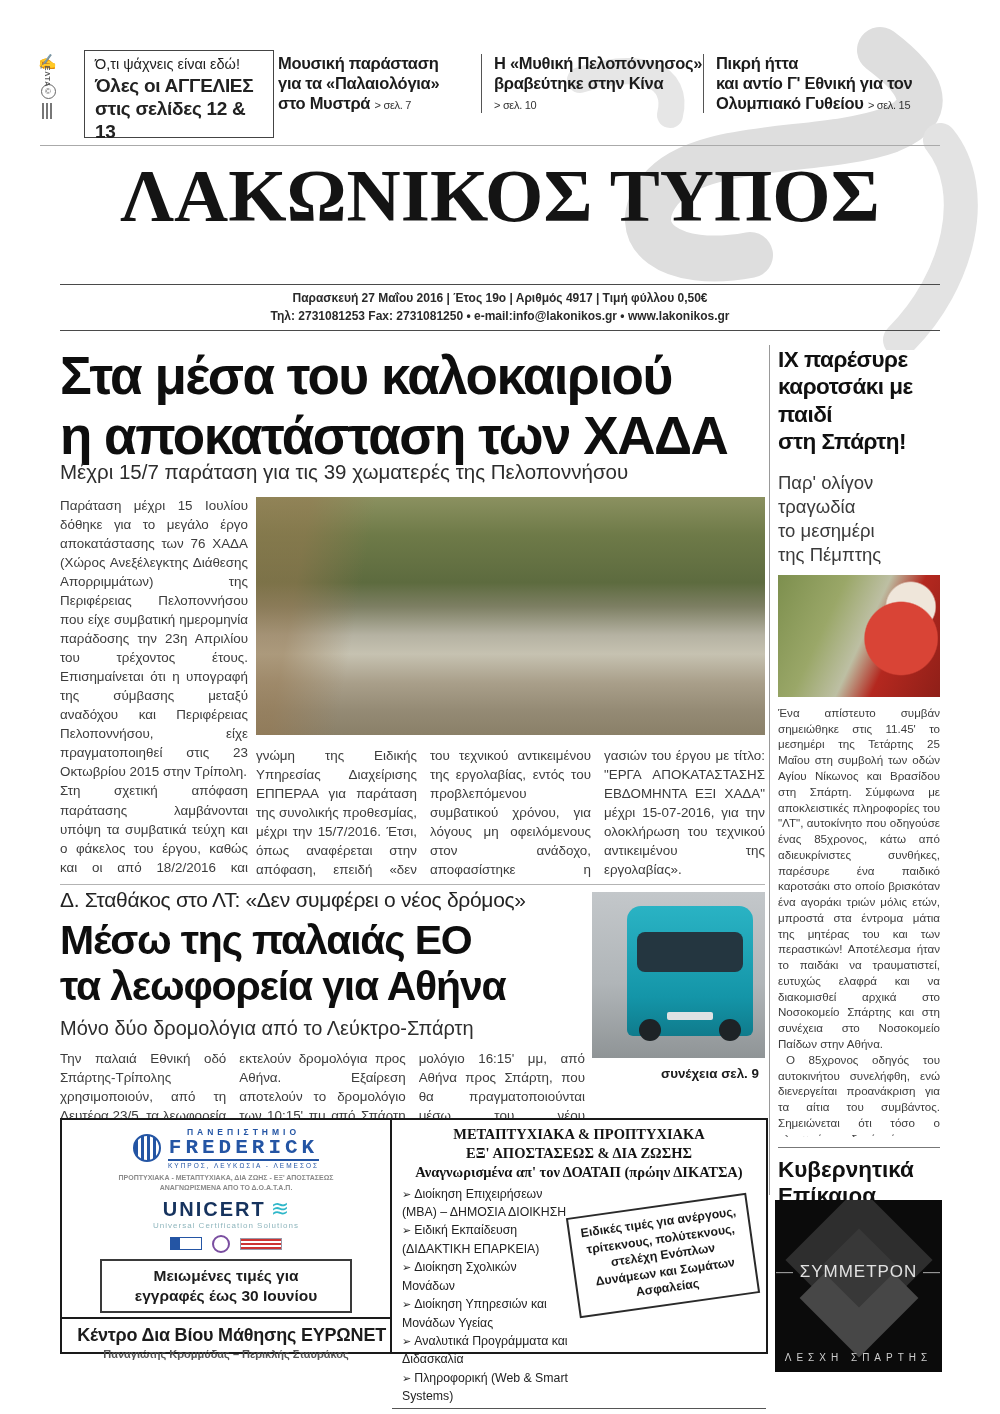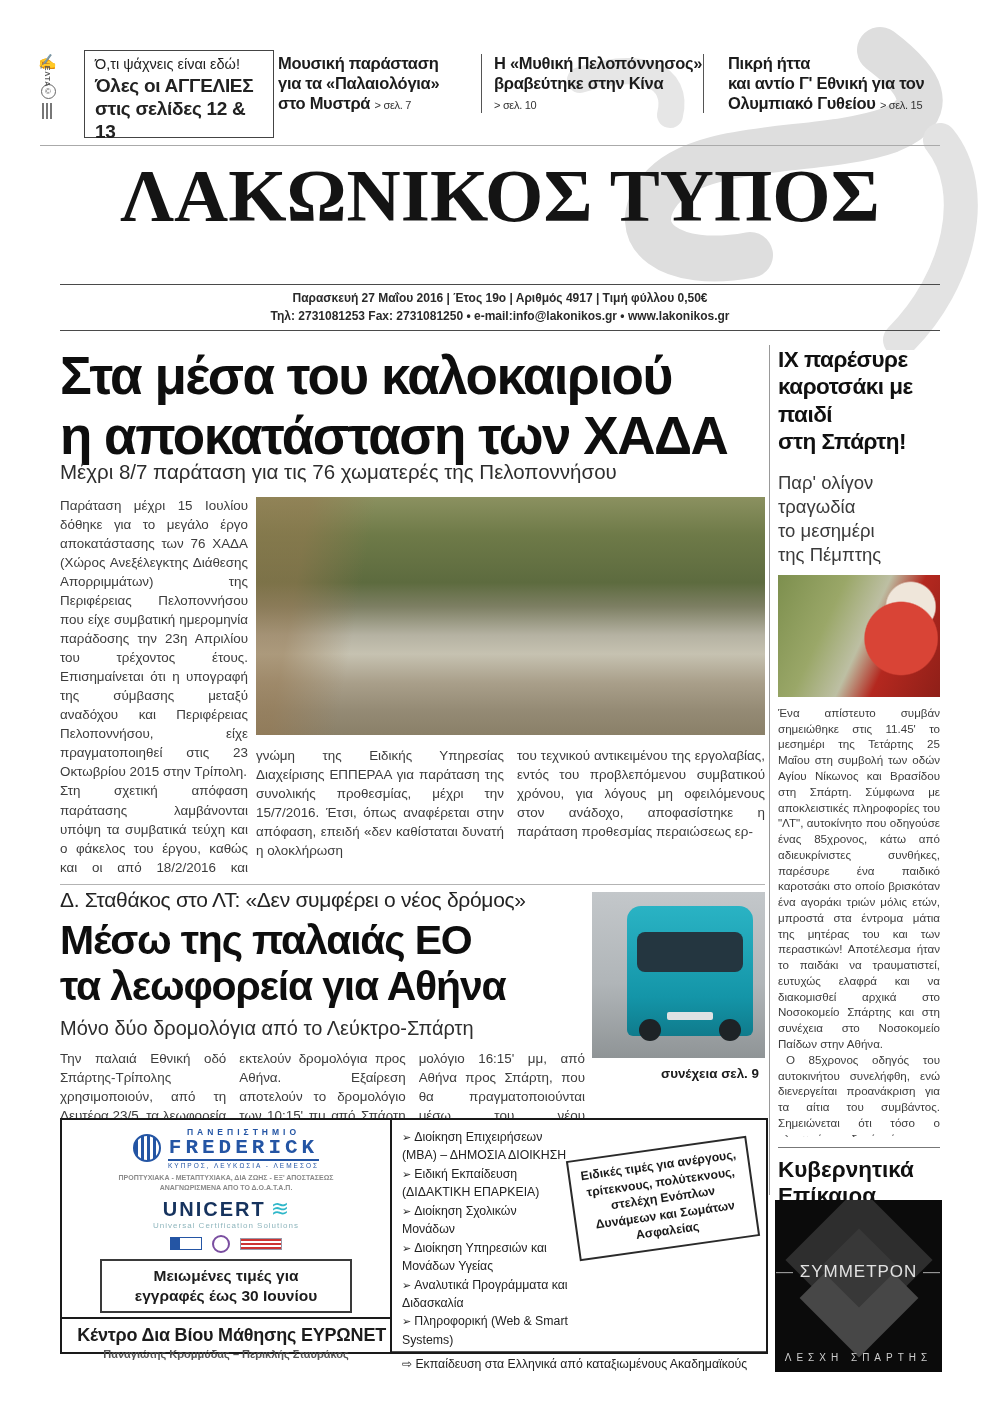--- a/index.html
+++ b/index.html
@@ -19,21 +19,21 @@
   .elta .circ{width:13px;height:13px;border:1.5px solid #666;border-radius:50%;font-size:8px;line-height:13px;text-align:center;}
   .elta .bars{width:12px;height:16px;background:repeating-linear-gradient(90deg,#777 0 2px,#fff 2px 4px);}
   .ads-box{left:84px;top:50px;width:190px;height:88px;border:1.5px solid #444;padding:5px 10px;box-sizing:border-box;}
   .ads-box .l1{font-size:14.5px;color:#222;margin-bottom:2px;}
   .ads-box .l2{font-size:19px;font-weight:bold;line-height:1.22;letter-spacing:-0.3px;}
   .teasers{left:278px;top:54px;width:662px;display:flex;}
   .teaser{font-size:16.5px;font-weight:bold;line-height:1.2;letter-spacing:-0.3px;color:#1c1c1c;}
   .teaser .pg{font-size:11px;font-weight:normal;color:#333;white-space:nowrap;}
   .t1{width:203px;}
   .t2{width:222px;border-left:1px solid #555;padding-left:12px;box-sizing:border-box;}
-  .t3{flex:1;border-left:1px solid #555;padding-left:24px;box-sizing:border-box;}
+  .t3{flex:1;border-left:1px solid #555;padding-left:12px;box-sizing:border-box;}
   .toprule{left:40px;top:145px;width:900px;height:1px;background:#aaa;}
 
   
   .mast-title{left:50px;top:158px;width:900px;text-align:center;
     font-family:"Liberation Serif",serif;font-weight:bold;font-size:75px;line-height:1;
     color:#141414;letter-spacing:0px;}
   .mast-sub{left:60px;top:248px;width:880px;text-align:center;font-size:18px;letter-spacing:8px;color:#1f1f1f;}
   .dateline{left:60px;top:284px;width:880px;border-top:1.5px solid #4a4a4a;border-bottom:1.5px solid #4a4a4a;
     padding:4px 0 5px;text-align:center;font-size:12px;font-weight:bold;color:#2a2a2a;line-height:1.5;}
 
@@ -185,28 +185,32 @@
   <div class="layer mast-title">ΛΑΚΩΝΙΚΟΣ ΤΥΠΟΣ</div>
   <div class="layer dateline">
     <div>Παρασκευή 27 Μαΐου 2016 | Έτος 19ο | Αριθμός 4917 | Τιμή φύλλου 0,50€</div>
     <div>Τηλ: 2731081253 Fax: 2731081250 • e-mail:info@lakonikos.gr • www.lakonikos.gr</div>
   </div>
 
   <div class="layer vrule"></div>
 
   <div class="layer a1-head pre">Στα μέσα του καλοκαιριού
 η αποκατάσταση των ΧΑΔΑ</div>
-  <div class="layer a1-sub">Μέχρι 8/7 παράταση για τις 76 χωματερές της Πελοποννήσου</div>
+  <div class="layer a1-sub">Μέχρι 15/7 παράταση για τις 39 χωματερές της Πελοποννήσου</div>
   <div class="layer a1-body">
     <div class="a1-colL bodytxt just pre">Παράταση μέχρι 15 Ιουλίου δόθηκε για το μεγάλο έργο αποκατάστασης των 76 ΧΑΔΑ (Χώρος Ανεξέλεγκτης Διάθεσης Απορριμμάτων) της Περιφέρειας Πελοποννήσου που είχε συμβατική ημερομηνία παράδοσης την 23η Απριλίου του τρέχοντος έτους. Επισημαίνεται ότι η υπογραφή της σύμβασης μεταξύ αναδόχου και Περιφέρειας Πελοποννήσου, είχε πραγματοποιηθεί στις 23 Οκτωβρίου 2015 στην Τρίπολη.
 Στη σχετική απόφαση παράτασης λαμβάνονται υπόψη τα συμβατικά τεύχη και ο φάκελος του έργου, καθώς και οι από 18/2/2016 και 15/4/2016 αιτήσεις του αναδόχου με τις οποίες απαιτείται παράταση προθεσμίας, μέχρι 23/7/2016. Επίσης, υπάρχει η σύμφωνη</div>
     <div class="photo1"></div>
     <div class="a1-cols">
       <div class="col bodytxt just">γνώμη της Ειδικής Υπηρεσίας Διαχείρισης ΕΠΠΕΡΑΑ για παράταση της συνολικής προθεσμίας, μέχρι την 15/7/2016. Έτσι, όπως αναφέρεται στην απόφαση, επειδή «δεν καθίσταται δυνατή η ολοκλήρωση</div>
       <div class="col bodytxt just">του τεχνικού αντικειμένου της εργολαβίας, εντός του προβλεπόμενου συμβατικού χρόνου, για λόγους μη οφειλόμενους στον ανάδοχο, αποφασίστηκε η παράταση προθεσμίας περαιώσεως ερ-</div>
+      <div class="col bodytxt just">
+        <span>γασιών του έργου με τίτλο: "ΕΡΓΑ ΑΠΟΚΑΤΑΣΤΑΣΗΣ ΕΒΔΟΜΗΝΤΑ ΕΞΙ ΧΑΔΑ" μέχρι 15-07-2016, για την ολοκλήρωση του τεχνικού αντικειμένου της εργολαβίας».</span>
+        
+      </div>
     </div>
   </div>
 
   <div class="layer divider1"></div>
 
   <div class="layer a2">
     <div class="a2-kicker">Δ. Σταθάκος στο ΛΤ: «Δεν συμφέρει ο νέος δρόμος»</div>
     <div class="a2-head pre">Μέσω της παλαιάς ΕΟ
 τα λεωφορεία για Αθήνα</div>
     <div class="a2-sub">Μόνο δύο δρομολόγια από το Λεύκτρο-Σπάρτη</div>
@@ -282,20 +286,23 @@
         <div class="fred-promo pre">Μειωμένες τιμές για
 εγγραφές έως 30 Ιουνίου</div>
       </div>
       <div class="ad-left-foot">
         <div class="euronet-name">Κέντρο Δια Βίου Μάθησης ΕΥΡΩΝΕΤ</div>
         <div class="euronet-people">Παναγιώτης Κρομμύδας – Περικλής Σταυράκος</div>
       </div>
     </div>
     <div class="ad-right">
       <div class="ad-right-main">
+        <div class="ad-head pre">ΜΕΤΑΠΤΥΧΙΑΚΑ &amp; ΠΡΟΠΤΥΧΙΑΚΑ
+ΕΞ' ΑΠΟΣΤΑΣΕΩΣ &amp; ΔΙΑ ΖΩΣΗΣ
+Αναγνωρισμένα απ' τον ΔΟΑΤΑΠ (πρώην ΔΙΚΑΤΣΑ)</div>
         <div class="ad-flex">
           <ul class="prog-list">
             <li>Διοίκηση Επιχειρήσεων (ΜΒΑ) – ΔΗΜΟΣΙΑ ΔΙΟΙΚΗΣΗ</li>
             <li>Ειδική Εκπαίδευση (ΔΙΔΑΚΤΙΚΗ ΕΠΑΡΚΕΙΑ)</li>
             <li>Διοίκηση Σχολικών Μονάδων</li>
             <li>Διοίκηση Υπηρεσιών και Μονάδων Υγείας</li>
             <li>Αναλυτικά Προγράμματα και Διδασκαλία</li>
             <li>Πληροφορική (Web &amp; Smart Systems)</li>
           </ul>
           <div class="tilt-box">Ειδικές τιμές για ανέργους, τρίτεκνους, πολύτεκνους, στελέχη Ενόπλων Δυνάμεων και Σωμάτων Ασφαλείας</div>

